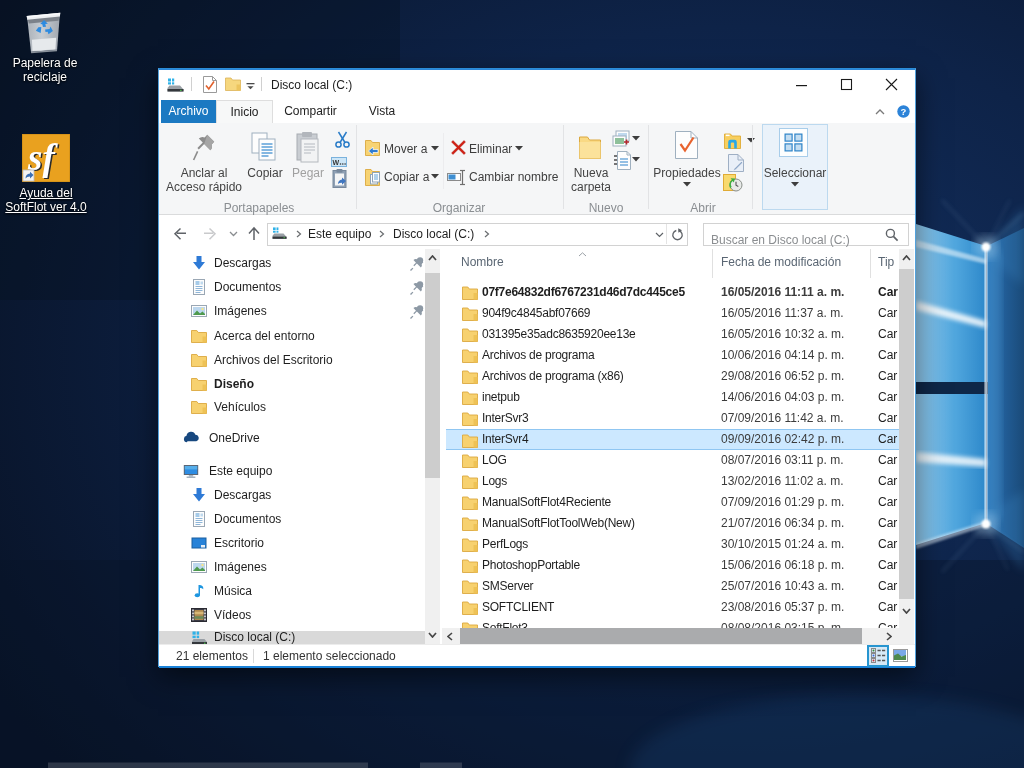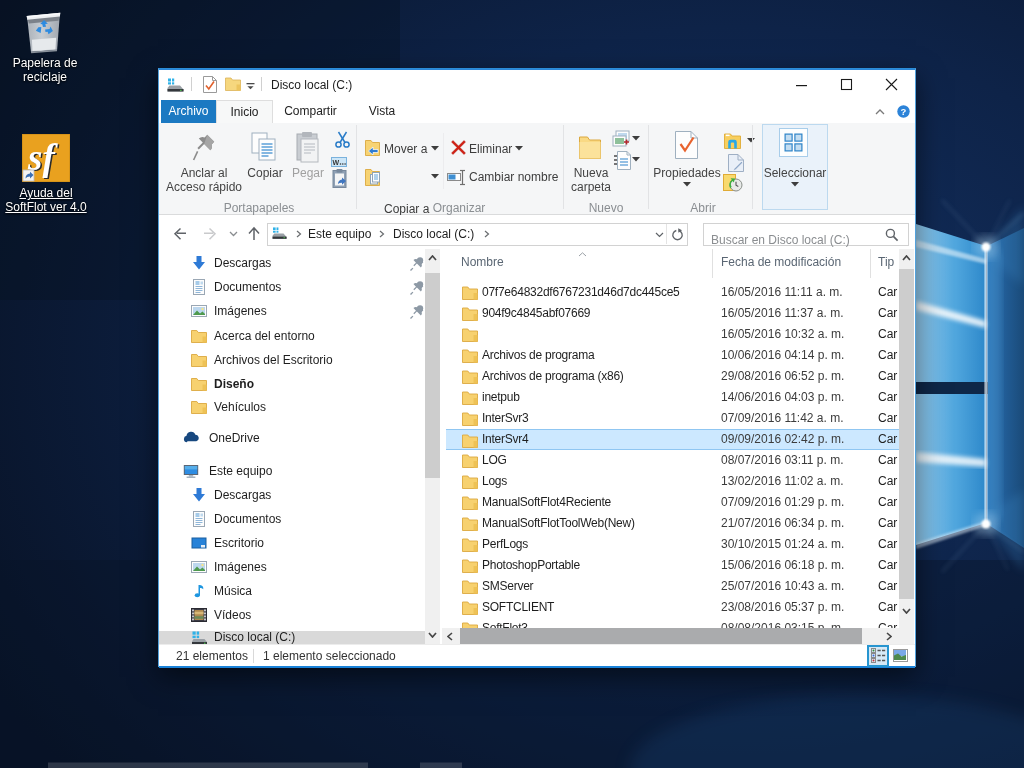--- a/index.html
+++ b/index.html
@@ -271,21 +271,21 @@
       <svg class="abs" width="15" height="18" viewBox="0 0 15 18" style="left:206px;top:45px">
         <path d="M0.5 1.5 L6 1.5 L7.5 3.5 L14.5 3.5 L14.5 17.5 L0.5 17.5 Z" fill="#f7d373" stroke="#dba83e" stroke-width="0.9"></path>
         <rect x="5.5" y="6.5" width="7" height="9.5" fill="#fdfdfd" stroke="#8fa4b8"></rect>
         <rect x="7.5" y="4.5" width="7" height="9.5" fill="#fdfdfd" stroke="#8fa4b8"></rect>
         <g stroke="#4f98d4" stroke-width="0.9">
             <line x1="9" y1="7" x2="13" y2="7"></line>
             <line x1="9" y1="9" x2="13" y2="9"></line>
             <line x1="9" y1="11" x2="13" y2="11"></line>
           </g>
       </svg>
-      <div class="abs" style="left:225px;top:47px;color:#3d3d3d;margin-top:32px;">Copiar a</div>
+      <div class="abs" style="left:225px;top:47px;color:#3d3d3d;">Copiar a</div>
       <svg class="abs" width="8" height="5" viewBox="0 0 8 5" style="left:272px;top:51px">
           <path d="M0 0 L8 0 L4 4.5 Z" fill="#3d3d3d"></path>
         </svg>
       <div class="gsep" style="left:284px;top:10px;height:56px;background:#ececee;"></div>
 
       <svg class="abs" width="15" height="15" viewBox="0 0 15 15" style="left:292px;top:17px">
         <path d="M2 0.5 L7.5 6 L13 0.5 L14.5 2 L9 7.5 L14.5 13 L13 14.5 L7.5 9 L2 14.5 L0.5 13 L6 7.5 L0.5 2 Z" fill="#d21f12" stroke="#a81a10" stroke-width="0.4"></path>
       </svg>
       <div class="abs" style="left:310px;top:19px;color:#3d3d3d;">Eliminar</div>
       <svg class="abs" width="8" height="5" viewBox="0 0 8 5" style="left:356px;top:23px">
@@ -635,21 +635,21 @@
       </div>
       <div id="list">
         <div class="hdr" style="left:19px;">Nombre</div>
         <svg class="abs" width="9" height="5" viewBox="0 0 9 5" style="left:136px;top:3px">
             <path d="M1 4 L4.5 0.8 L8 4" stroke="#9aa0a6" stroke-width="1" fill="none"></path>
           </svg>
         <div class="hdr" style="left:279px;">Fecha de modificación</div>
         <div class="hdr" style="left:436px;">Tip</div>
         <div class="abs" style="left:270px;top:0;width:1px;height:29px;background:#e0e0e0"></div>
         <div class="abs" style="left:428px;top:0;width:1px;height:29px;background:#e0e0e0"></div>
-        <div class="row" style="top:33px;">
+        <div class="row" style="top:33px;font-weight:bold;">
             <svg class="abs" width="16" height="15" viewBox="0 0 16 15" style="left:16px;top:3px">
               <path d="M0.5 2 L5.8 2 L7.3 4 L15.5 4 L15.5 14.5 L0.5 14.5 Z" fill="#f7d16f" stroke="#dba840" stroke-width="0.9"></path>
               <path d="M11.5 8 L15.5 8 L15.5 14.5 L11.5 14.5 Z" fill="#eec256"></path>
             </svg>
             <span class="rname">07f7e64832df6767231d46d7dc445ce5</span>
             <span class="rdate">16/05/2016 11:11 a. m.</span>
             <span class="rtype">Car</span>
           </div>
         <div class="row" style="top:54px;">
             <svg class="abs" width="16" height="15" viewBox="0 0 16 15" style="left:16px;top:3px">
@@ -658,20 +658,21 @@
             </svg>
             <span class="rname">904f9c4845abf07669</span>
             <span class="rdate">16/05/2016 11:37 a. m.</span>
             <span class="rtype">Car</span>
           </div>
         <div class="row" style="top:75px;">
             <svg class="abs" width="16" height="15" viewBox="0 0 16 15" style="left:16px;top:3px">
               <path d="M0.5 2 L5.8 2 L7.3 4 L15.5 4 L15.5 14.5 L0.5 14.5 Z" fill="#f7d16f" stroke="#dba840" stroke-width="0.9"></path>
               <path d="M11.5 8 L15.5 8 L15.5 14.5 L11.5 14.5 Z" fill="#eec256"></path>
             </svg>
+            <span class="rname">031395e35adc8635920ee13e</span>
             <span class="rdate">16/05/2016 10:32 a. m.</span>
             <span class="rtype">Car</span>
           </div>
         <div class="row" style="top:96px;">
             <svg class="abs" width="16" height="15" viewBox="0 0 16 15" style="left:16px;top:3px">
               <path d="M0.5 2 L5.8 2 L7.3 4 L15.5 4 L15.5 14.5 L0.5 14.5 Z" fill="#f7d16f" stroke="#dba840" stroke-width="0.9"></path>
               <path d="M11.5 8 L15.5 8 L15.5 14.5 L11.5 14.5 Z" fill="#eec256"></path>
             </svg>
             <span class="rname">Archivos de programa</span>
             <span class="rdate">10/06/2016 04:14 p. m.</span>

